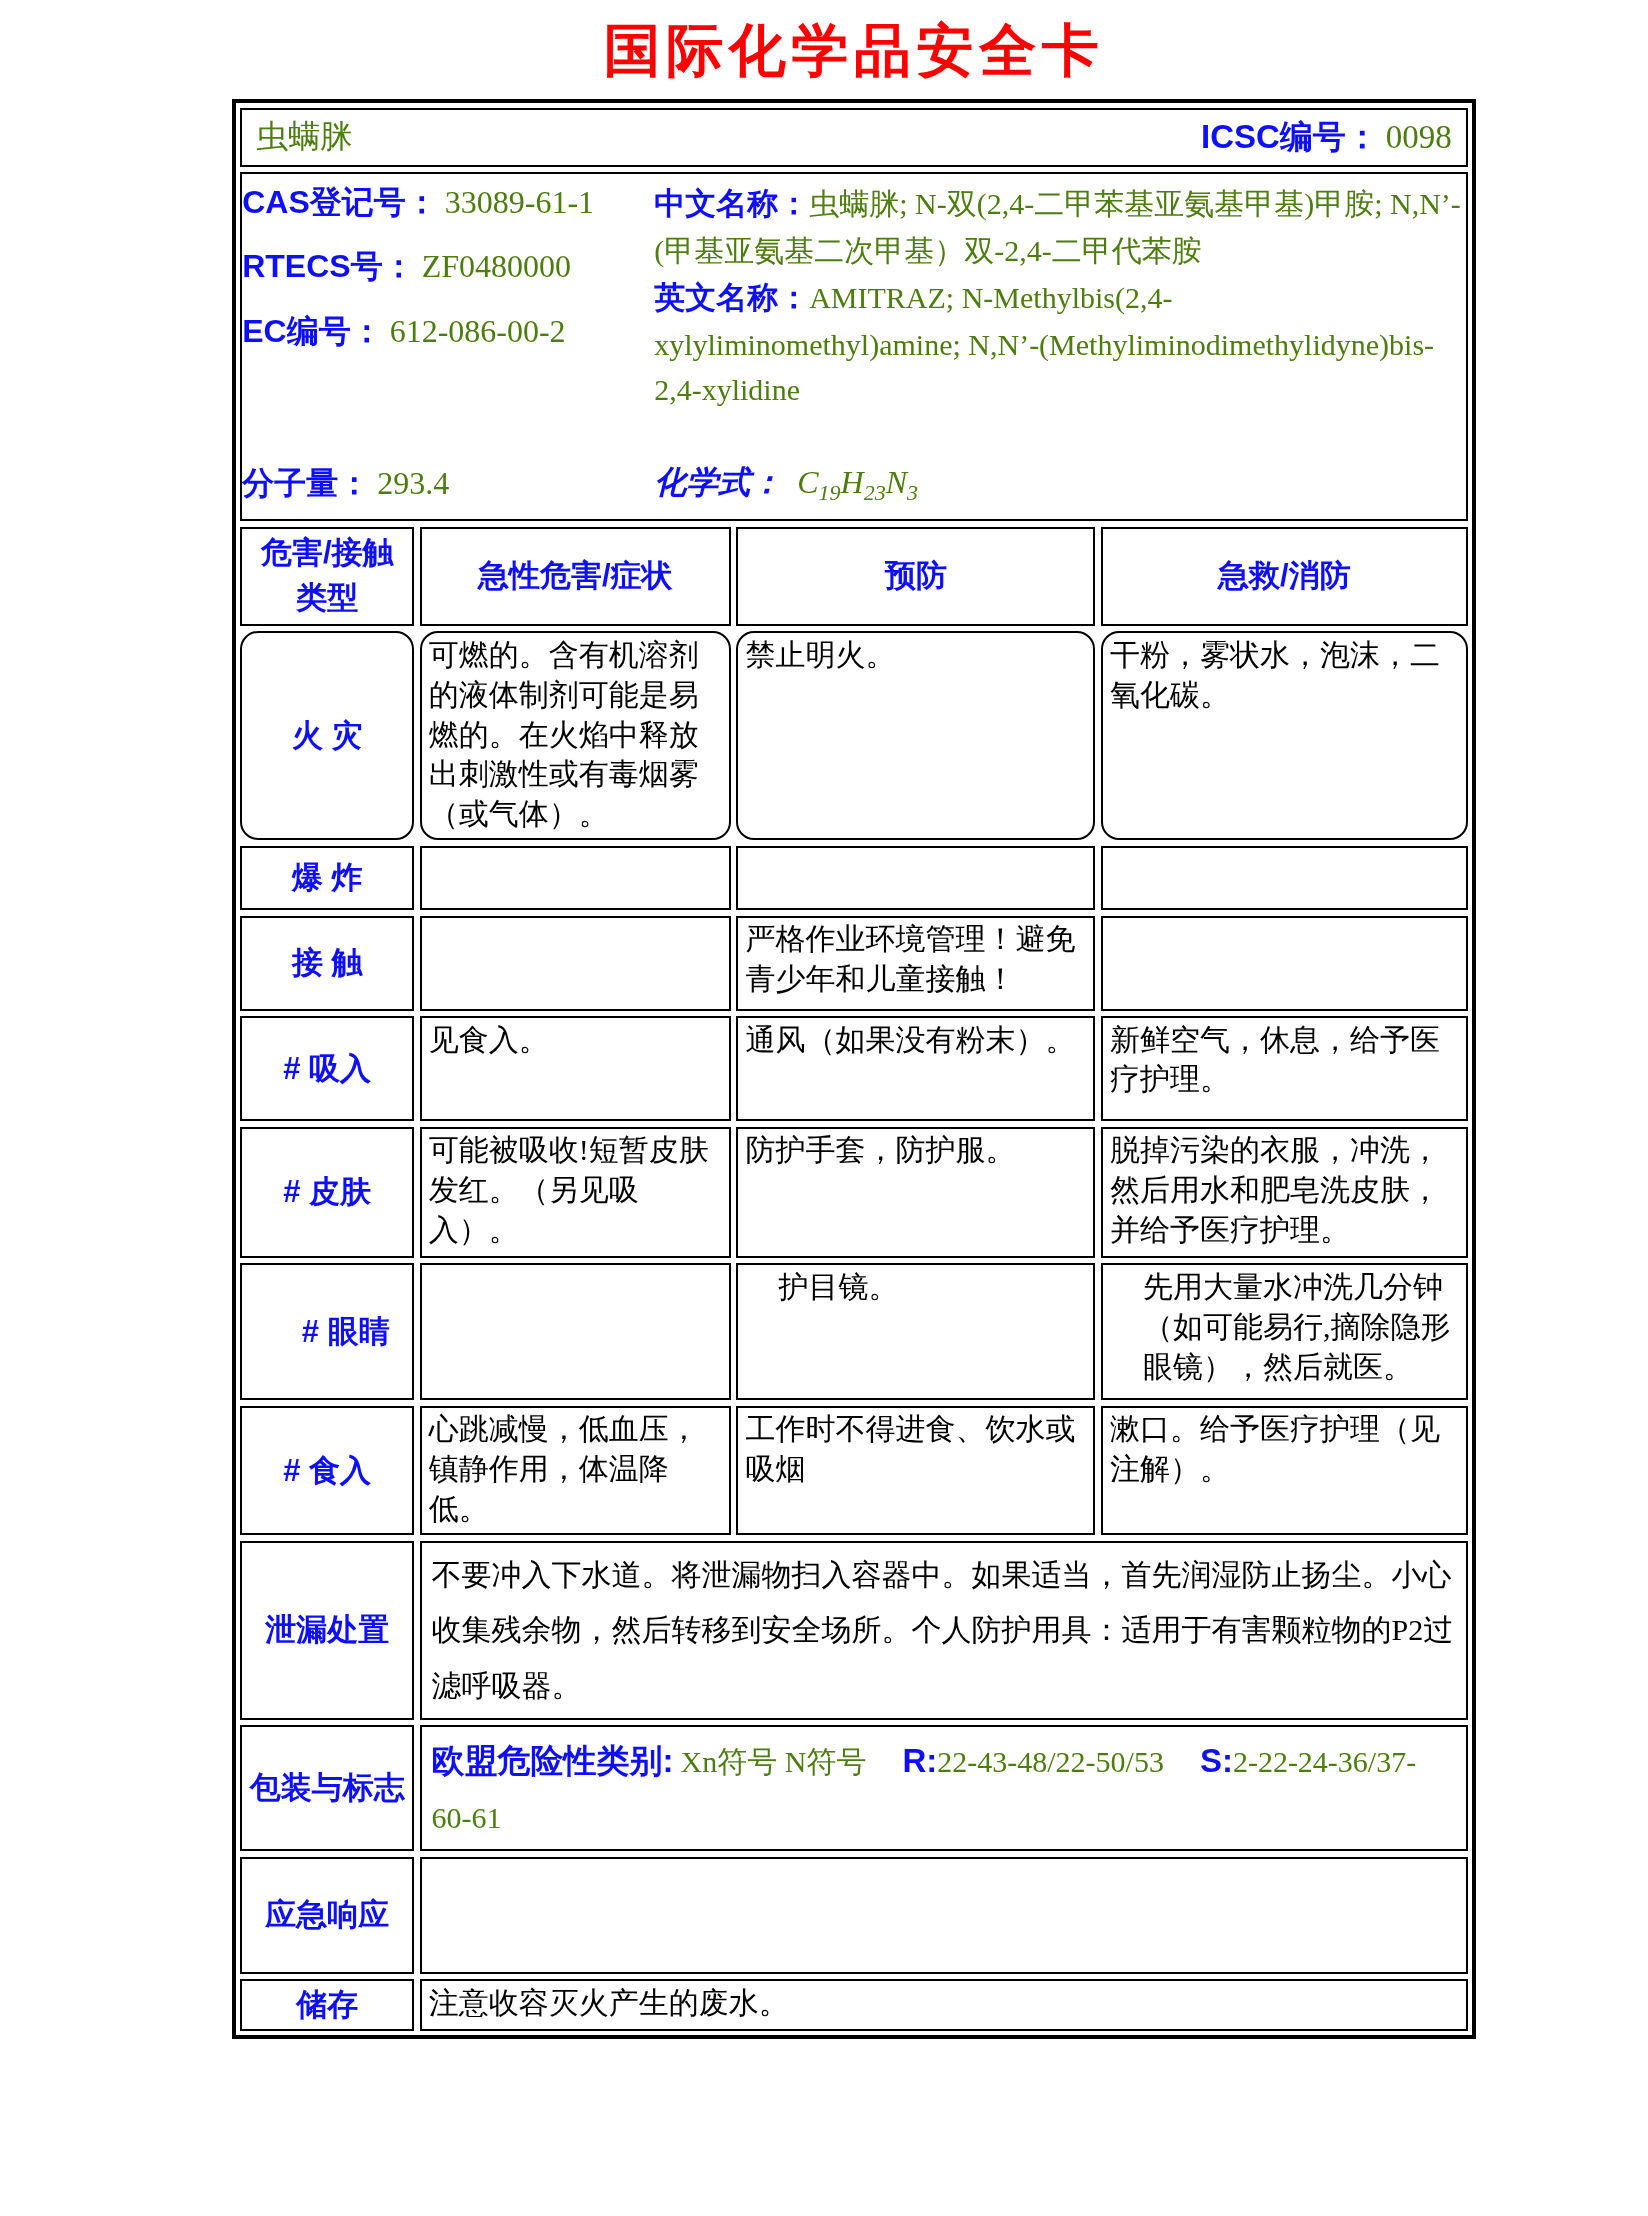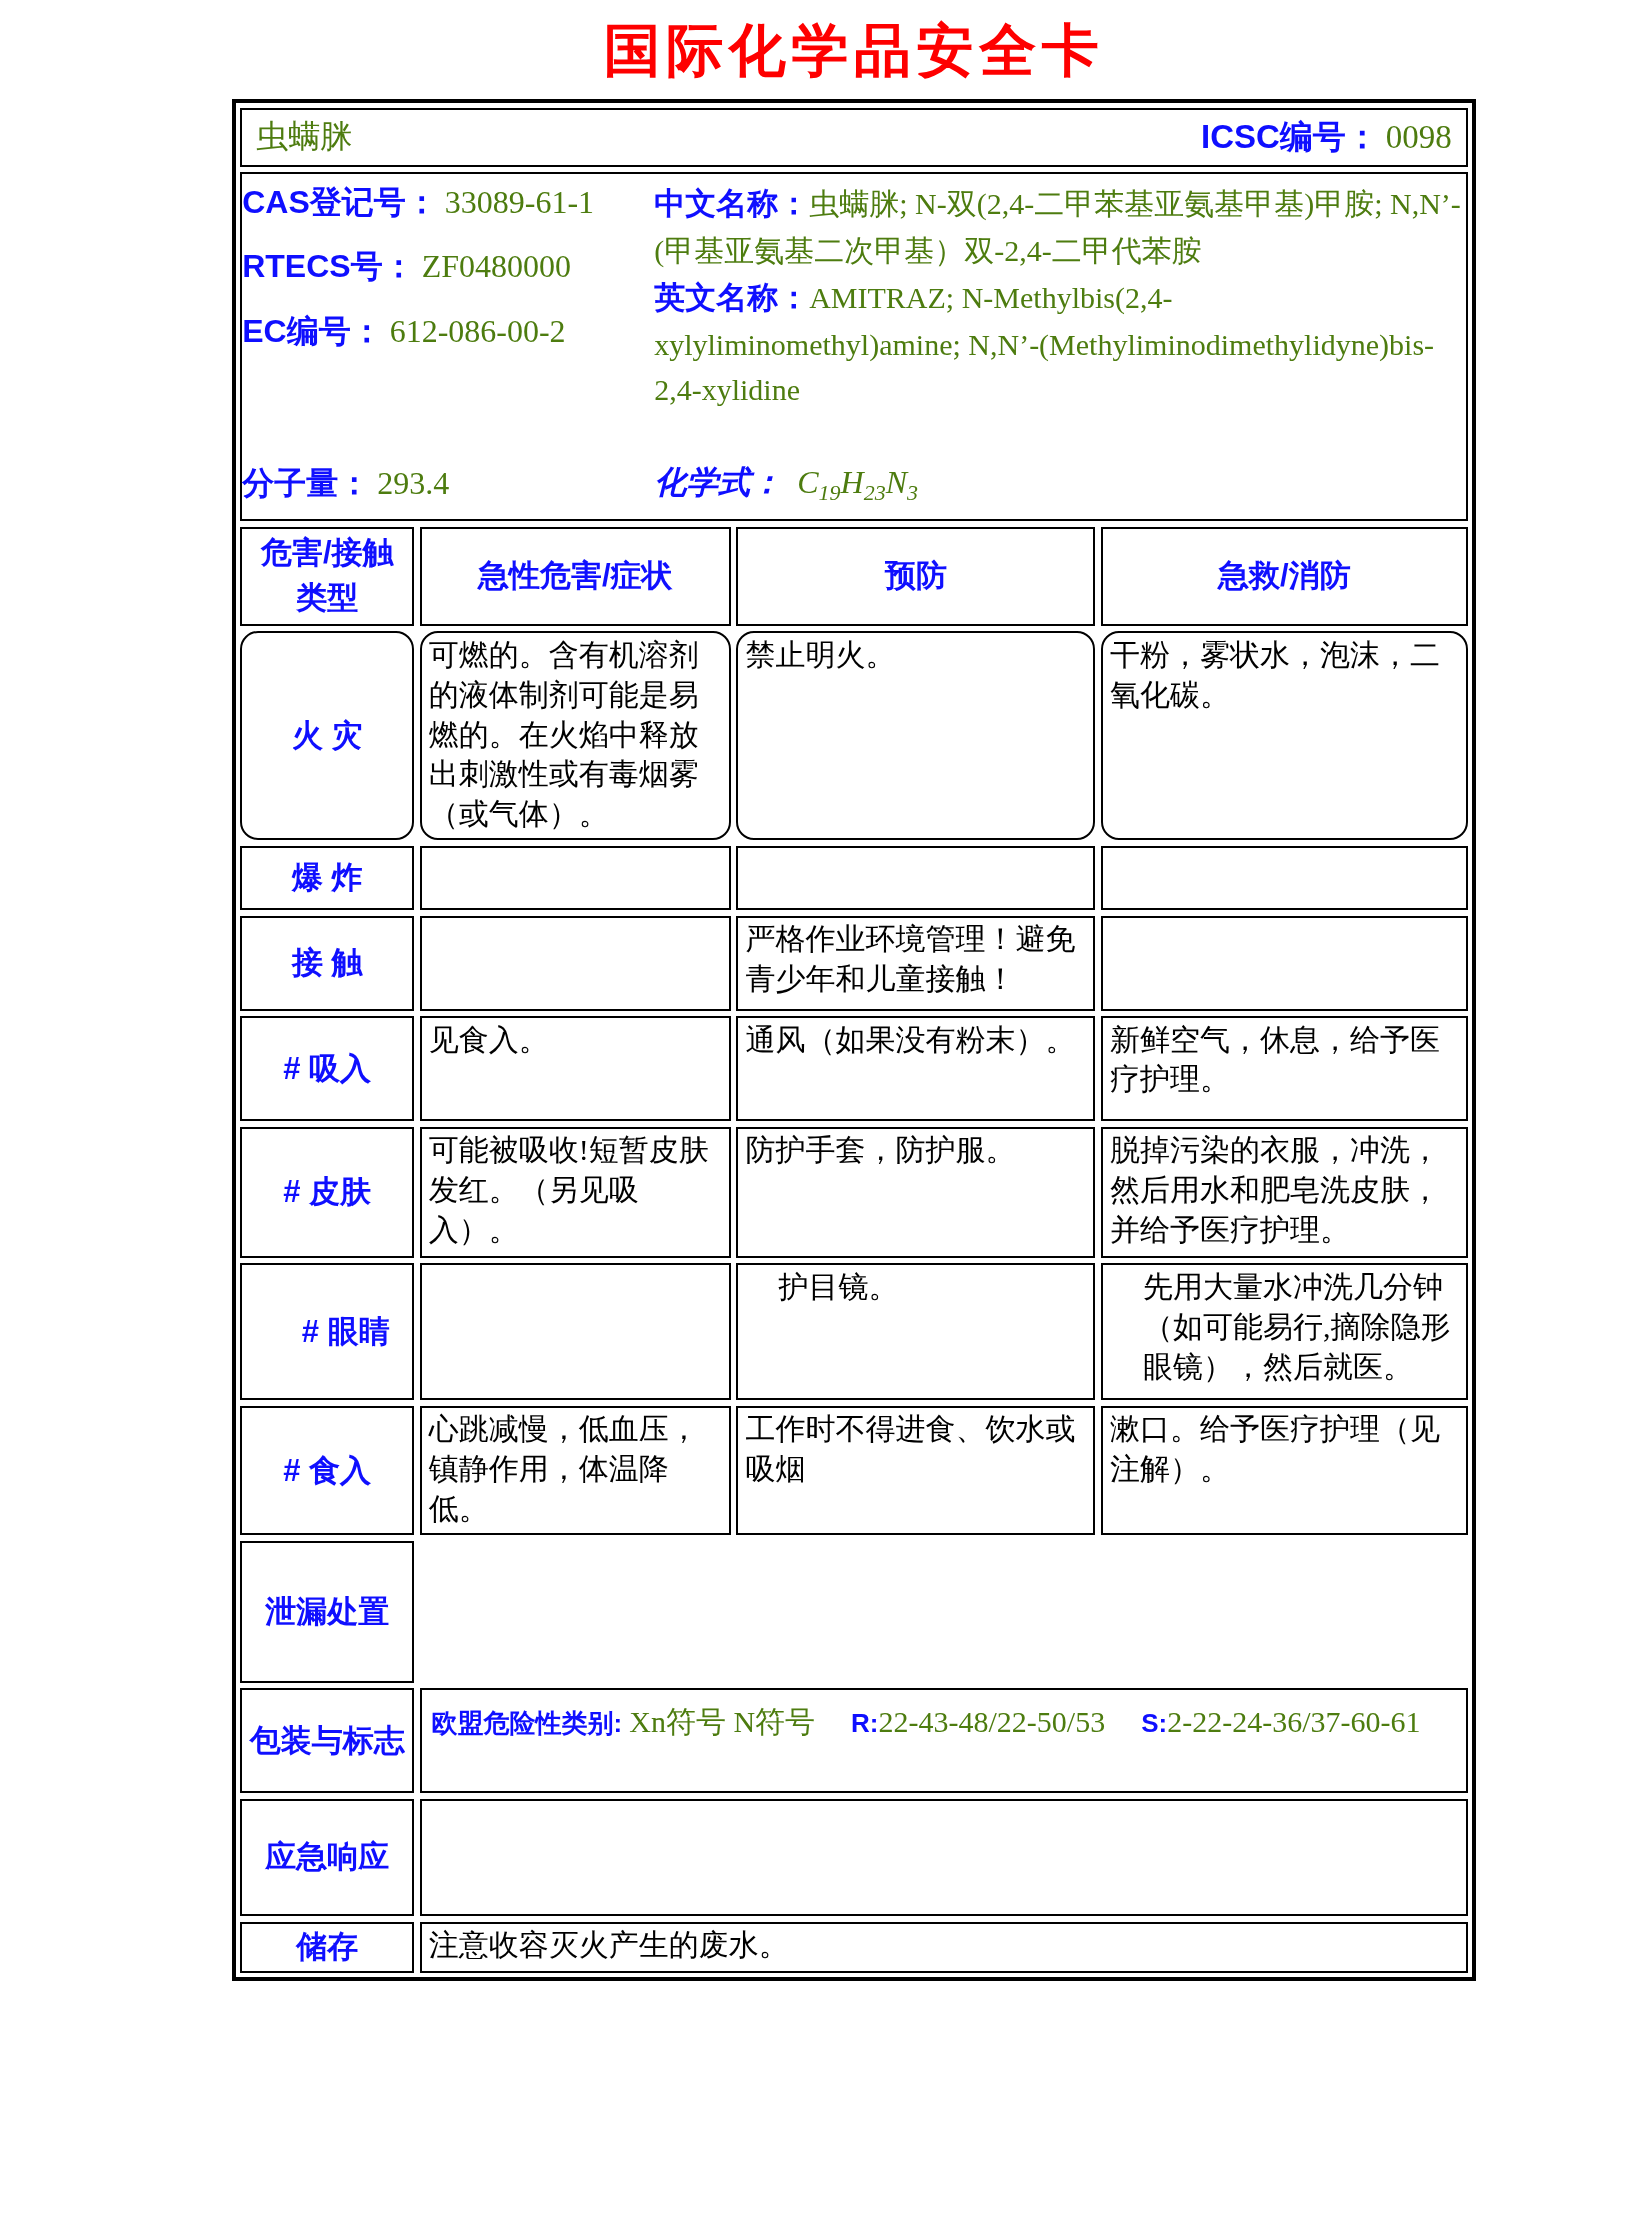--- a/index.html
+++ b/index.html
@@ -104,21 +104,21 @@
     color:#0f0fff;
     padding:2.8px;
   }
   .content {
     padding:1.4px 7px 4.2px 7px;
     font-size:30px;
     line-height:1.33;
   }
   .spill-text { line-height:1.85; padding:4.2px 9.8px; }
   .pack-text  { line-height:1.8;  padding:4.2px 9.8px; font-size:30px; }
-  .pack-text .lbl { font-size:26px; }
+  .pack-text .lbl { font-size:33px; }
   .pack-text .rs { margin-left:36px; }
   .pack-text .eu-val { margin-left:7px; }
 </style>
 </head>
 <body>
 
 <div class="page">
 
   <div class="title">国际化学品安全卡</div>
 
@@ -218,20 +218,21 @@
 
     <div class="trow r-ing">
       <div class="cell c1 label-cell"># 食入</div>
       <div class="cell c2 content">心跳减慢，低血压，镇静作用，体温降低。</div>
       <div class="cell c3 content">工作时不得进食、饮水或吸烟</div>
       <div class="cell c4 content">漱口。给予医疗护理（见注解）。</div>
     </div>
 
     <div class="trow r-spill">
       <div class="cell c1 label-cell">泄漏处置</div>
+      <div class="cell cwide content spill-text">不要冲入下水道。将泄漏物扫入容器中。如果适当，首先润湿防止扬尘。小心收集残余物，然后转移到安全场所。个人防护用具：适用于有害颗粒物的P2过滤呼吸器。</div>
     </div>
 
     <div class="trow r-pack">
       <div class="cell c1 label-cell">包装与标志</div>
       <div class="cell cwide pack-text">
         <span class="lbl">欧盟危险性类别:</span><span class="val eu-val">Xn符号 N符号</span><span class="lbl rs">R:</span><span class="val">22-43-48/22-50/53</span><span class="lbl rs">S:</span><span class="val">2-22-24-36/37-60-61</span>
       </div>
     </div>
 
     <div class="trow r-emer">

